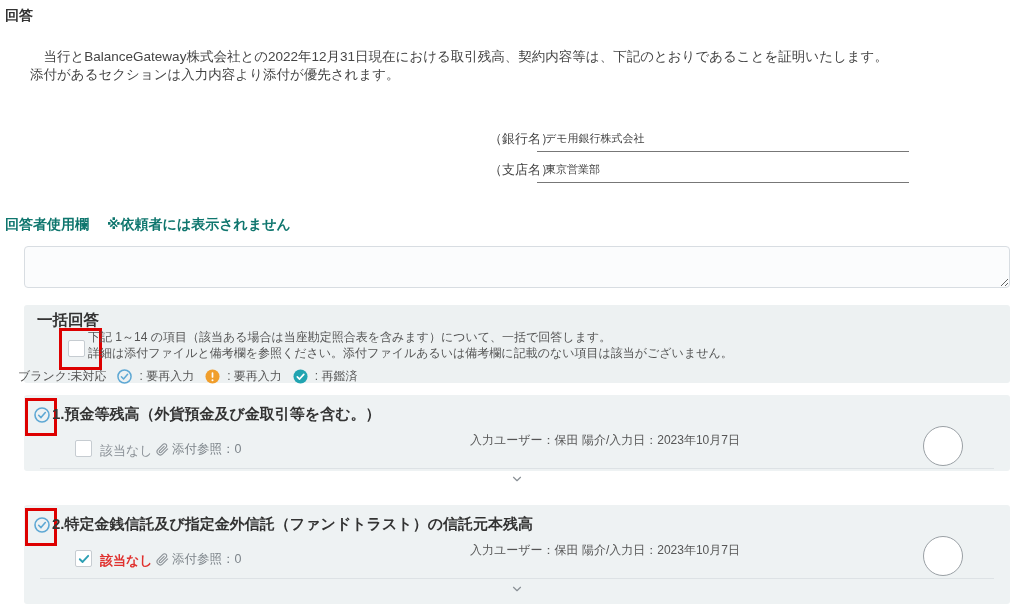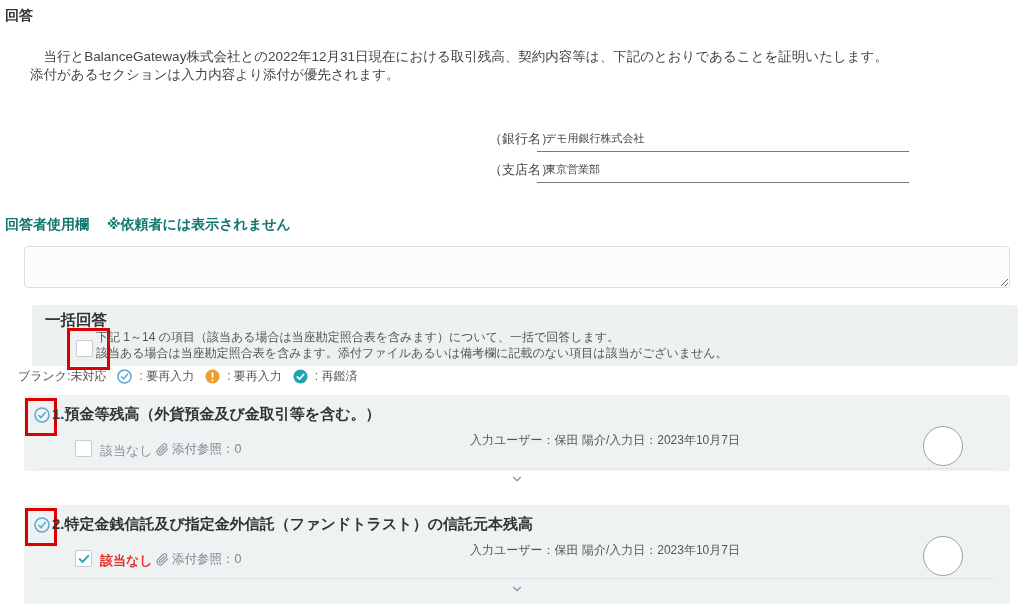--- a/index.html
+++ b/index.html
@@ -17,21 +17,21 @@
                font-family:"Liberation Sans","DejaVu Sans",sans-serif; }
 
   .h-responder { position:absolute; left:5px; top:216px; font-size:14px; font-weight:bold; color:#0f766e; }
   .h-responder .sub { margin-left:18px; }
 
   .note-area { position:absolute; left:24px; top:246px; width:986px; height:42px; background:#fbfcfd;
                border:1px solid #d8dde2; border-radius:4px; resize:both; font-family:inherit; font-size:13px;
                color:#444; padding:6px 8px; outline:none; }
 
   .panel { position:absolute; left:24px; width:986px; background:#edf1f2; border-radius:3px; }
-  #bulk-panel { top:305px; height:61px;margin-left:8px; }
+  #bulk-panel { top:305px; height:78px; }
   .bulk-title { position:absolute; left:13px; top:5px; font-size:15.5px; font-weight:bold; color:#333; }
   .bulk-desc { position:absolute; left:64px; font-size:12px; color:#555; line-height:16px; white-space:nowrap; }
 
   .cbx { position:absolute; width:17px; height:17px; background:#fff; border:1px solid #c6ccd1; border-radius:2px; cursor:pointer; }
   .cbx svg { display:none; position:absolute; left:1px; top:1px; }
   .cbx.checked svg { display:block; }
 
   .red-rect { position:absolute; border:3px solid #dd0000; background:transparent; }
 
   .legend { position:absolute; left:18px; top:368px; display:flex; align-items:center; gap:7px;
@@ -91,21 +91,21 @@
   </div>
   <textarea class="note-area" aria-label="回答者使用欄" style=""></textarea>
 
   <div class="panel" id="bulk-panel">
     <div class="bulk-title">一括回答</div>
     <div class="cbx" style="left:44px; top:35px;">
       
     </div>
     <div class="red-rect" style="left:35px; top:23px; width:43px; height:42px;"></div>
     <div class="bulk-desc" style="top:24px;">下記 1～14 の項目（該当ある場合は当座勘定照合表を含みます）について、一括で回答します。</div>
-    <div class="bulk-desc" style="top:40px;">該当ある場合は当座勘定照合表を含みます。添付ファイルあるいは備考欄に記載のない項目は該当がございません。</div>
+    <div class="bulk-desc" style="top:40px;">詳細は添付ファイルと備考欄を参照ください。添付ファイルあるいは備考欄に記載のない項目は該当がございません。</div>
   </div>
 
   <div class="legend">
     <span>ブランク:未対応</span>
     <span class="ico">
         <svg width="15" height="15" viewBox="0 0 16 16">
           <use href="#ic-circle-check-outline"></use>
         </svg>
       </span>
     <span>: 要再入力</span>

